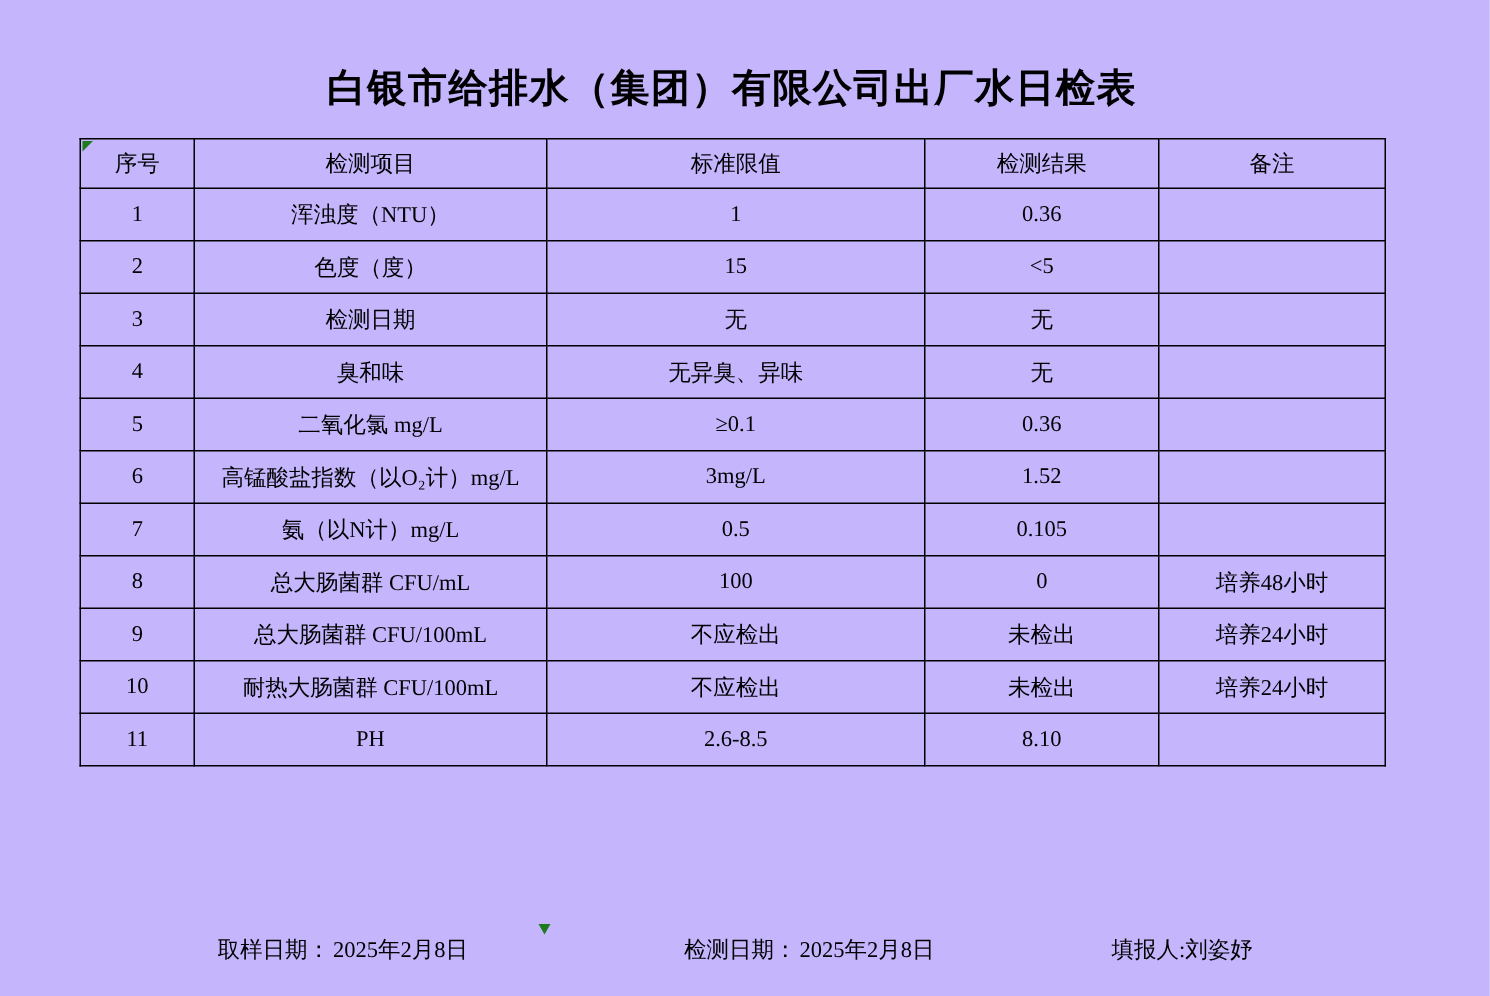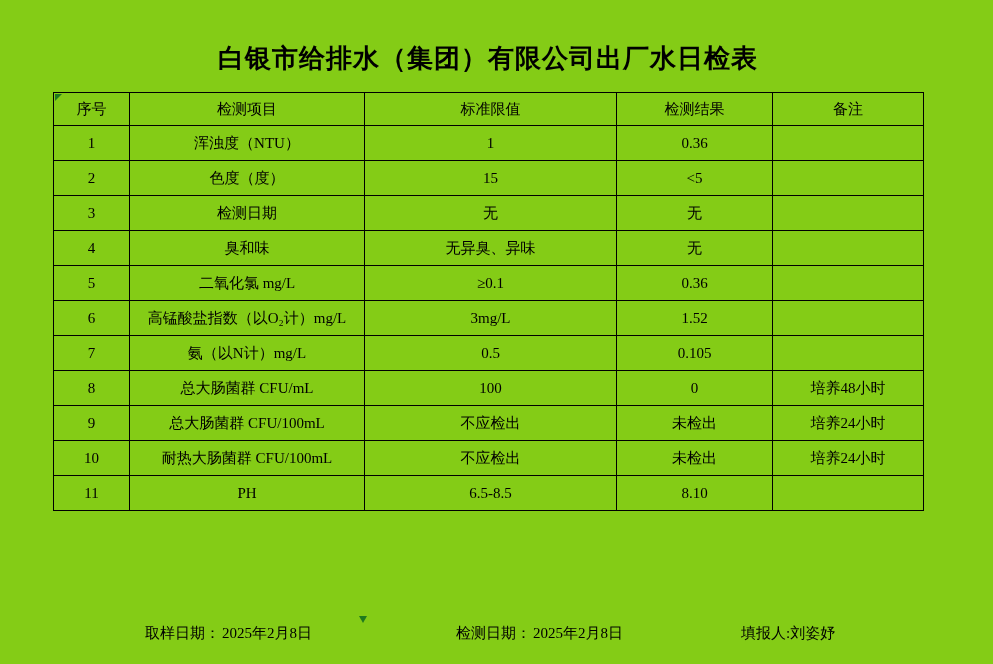--- a/index.html
+++ b/index.html
@@ -1,20 +1,20 @@
 <!DOCTYPE html>
 <html><head>
 <meta charset="utf-8">
 <style>
   html, body { margin: 0; padding: 0; }
   .page {
     position: relative;
     width: 993px;
     height: 664px;
-    background: #84cc16;
+    background: #c4b5fd;
     font-family: "Liberation Serif", "DejaVu Serif", serif;
     color: #000000;
     overflow: hidden;
   }
   .title {
     position: absolute;
     top: 41px;
     left: 53px;
     width: 870px;
     margin: 0;
@@ -163,21 +163,21 @@
         <tr>
           <td>10</td>
           <td>耐热大肠菌群 CFU/100mL</td>
           <td>不应检出</td>
           <td>未检出</td>
           <td>培养24小时</td>
         </tr>
         <tr>
           <td>11</td>
           <td>PH</td>
-          <td>6.5-8.5</td>
+          <td>2.6-8.5</td>
           <td>8.10</td>
           <td></td>
         </tr>
       </tbody>
   </table>
 
   <div class="corner-marker"></div>
   <div class="bottom-marker"></div>
 
   <div class="footer-item footer-sampling">

